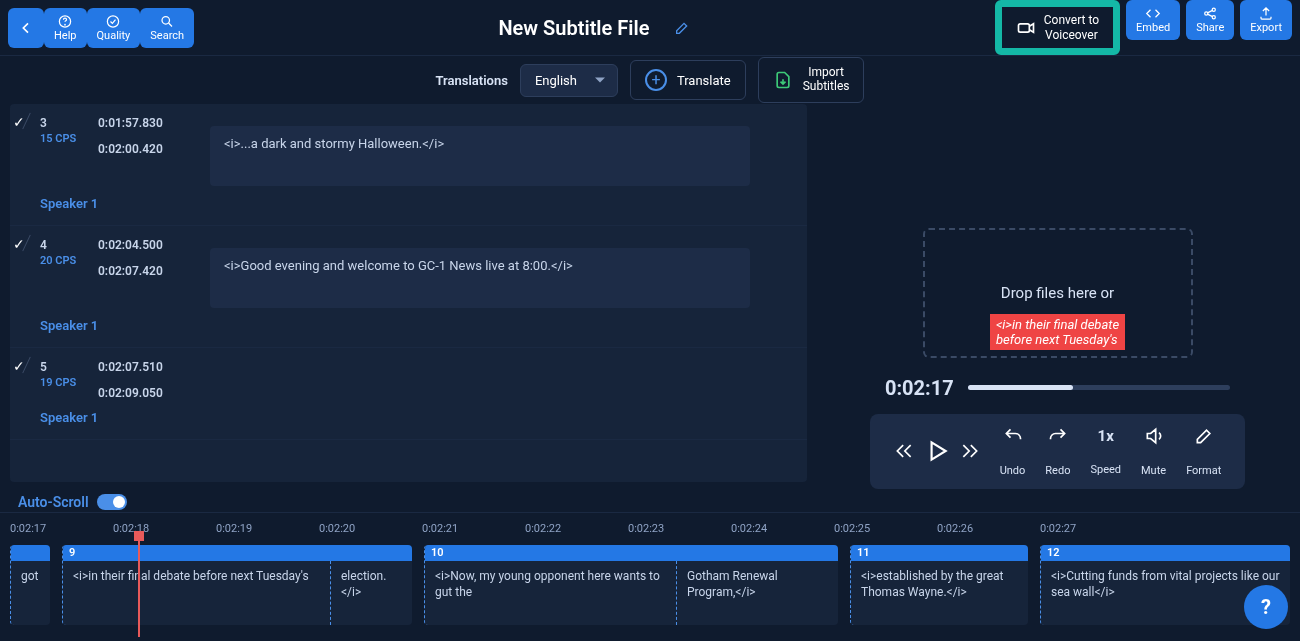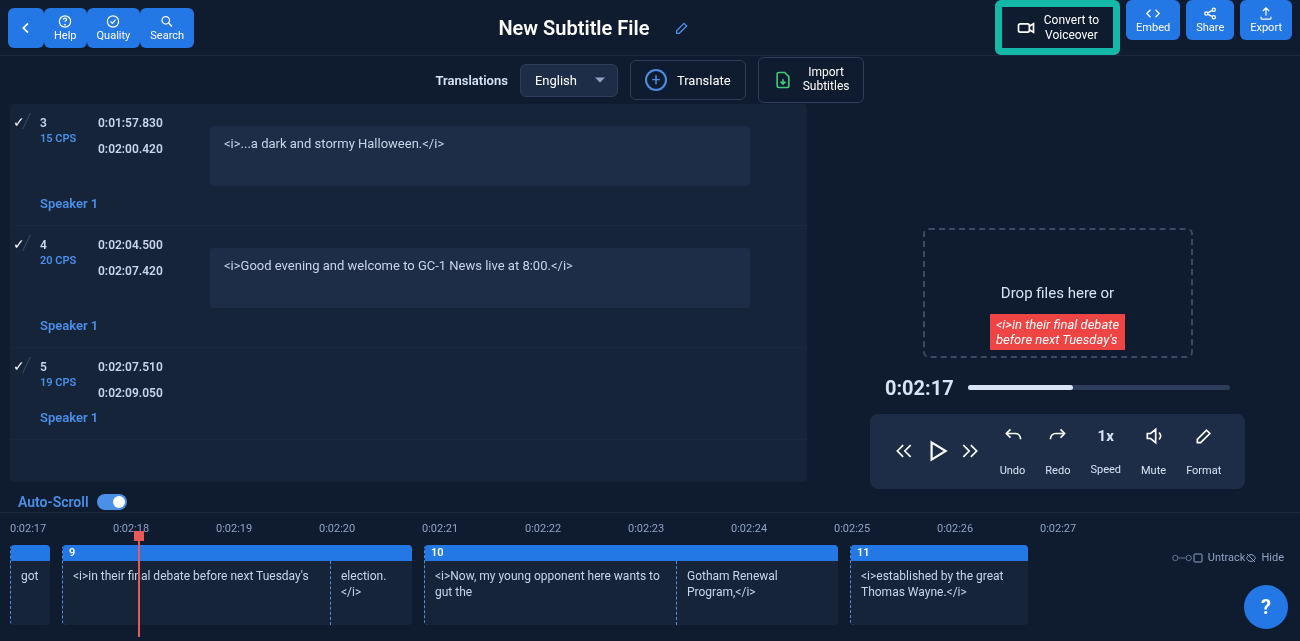--- a/index.html
+++ b/index.html
@@ -357,18 +357,24 @@
           <div class="clip-seg" style="width:252px">&lt;i&gt;Now, my young opponent here wants to gut the</div>
           <div class="clip-seg" style="width:160px">Gotham Renewal Program,&lt;/i&gt;</div>
         </div>
       </div>
       <div class="clip" style="width: 178px;">
         <div class="clip-header">11</div>
         <div class="clip-body">
           <div class="clip-seg" style="width:178px">&lt;i&gt;established by the great Thomas Wayne.&lt;/i&gt;</div>
         </div>
       </div>
+      <div class="clip" style="width: 250px;">
+        <div class="clip-header">12</div>
+        <div class="clip-body">
+          <div class="clip-seg" style="width:250px">&lt;i&gt;Cutting funds from vital projects like our sea wall&lt;/i&gt;</div>
+        </div>
+      </div>
     </div>
 </div>
 
 <div class="fab">
   <span>?</span>
 </div>
 
 </body></html>

